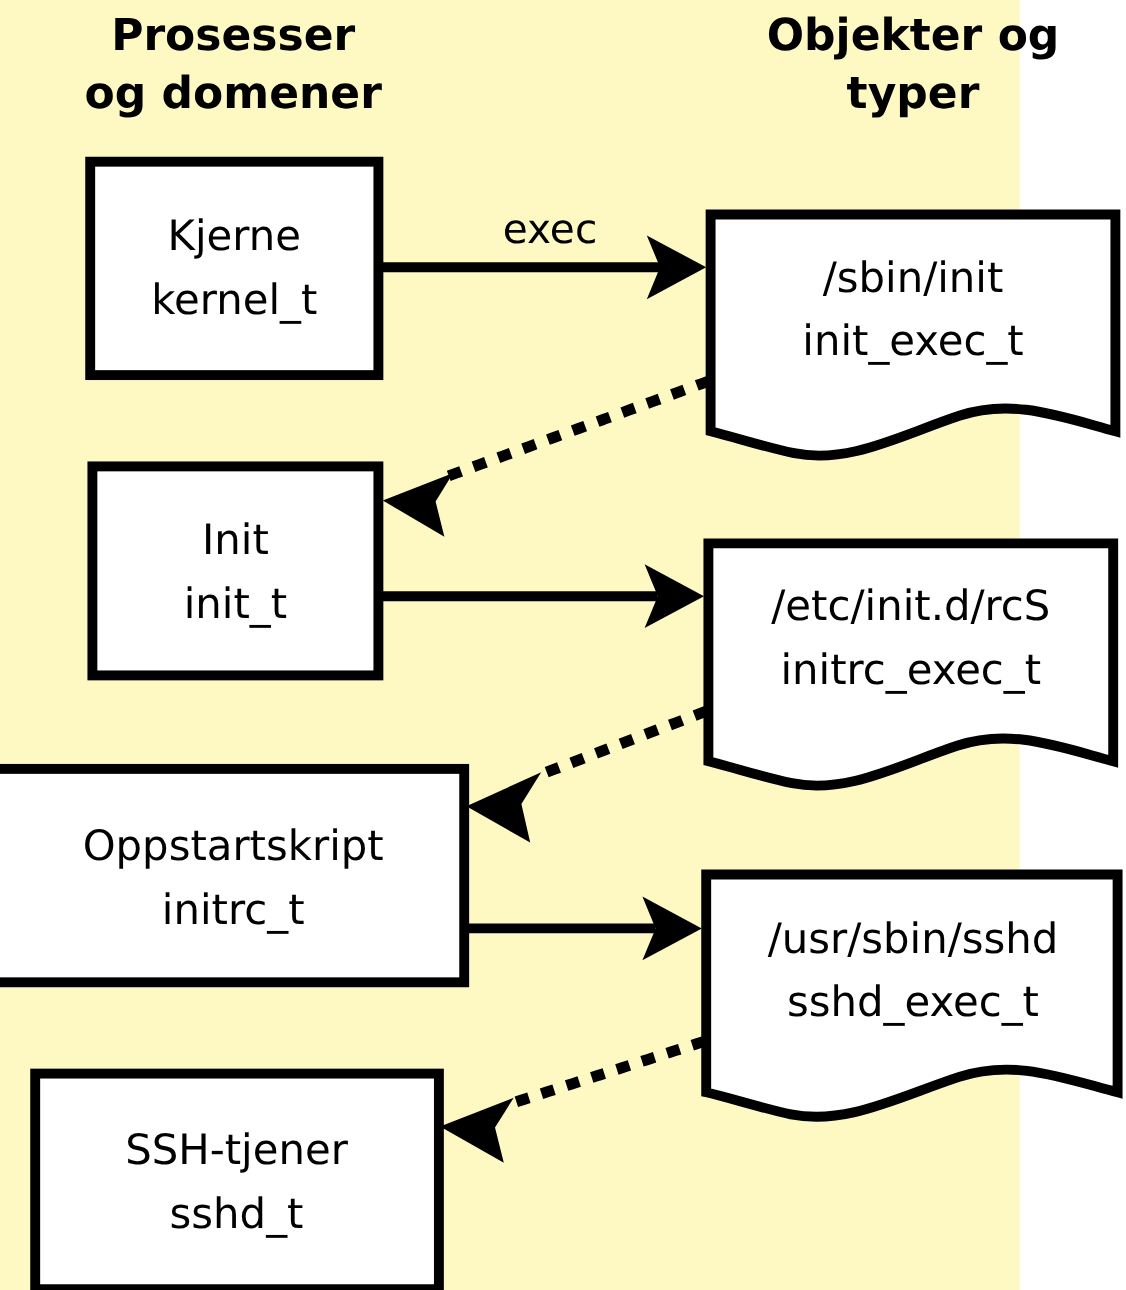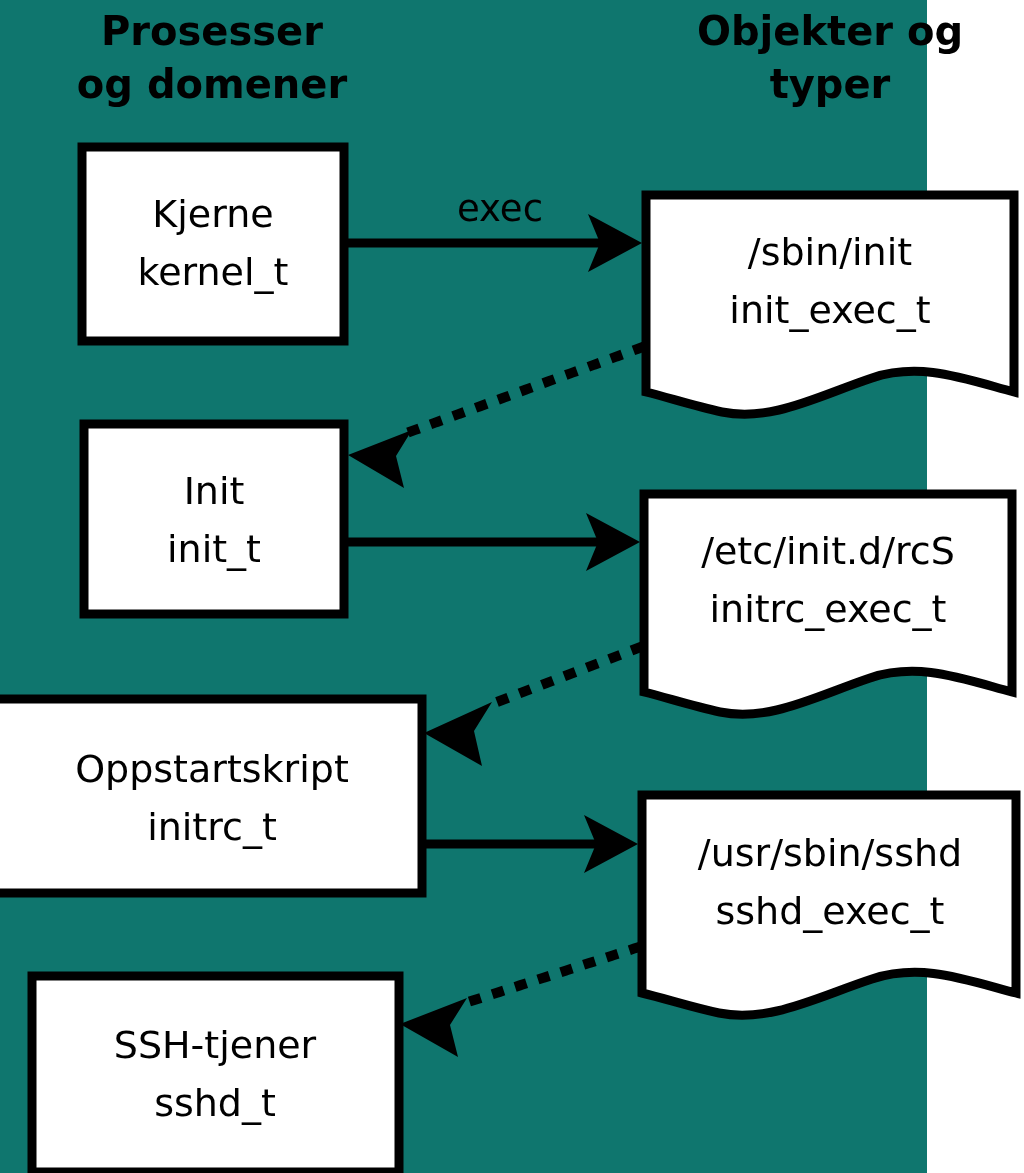--- a/index.html
+++ b/index.html
@@ -10,21 +10,21 @@
   body {
     width: 1024px;
     height: 1173px;
     font-family: "DejaVu Sans", "Liberation Sans", sans-serif;
     overflow: hidden;
   }
   #diagram-root {
     position: relative;
     width: 927px;
     height: 1173px;
-    background: #0f766e;
+    background: #fef9c3;
   }
   svg.diagram {
     display: block;
     width: 1024px;
     height: 1173px;
   }
   .col-header {
     font-family: "DejaVu Sans", "Liberation Sans", sans-serif;
     font-weight: bold;
     font-size: 40px;

